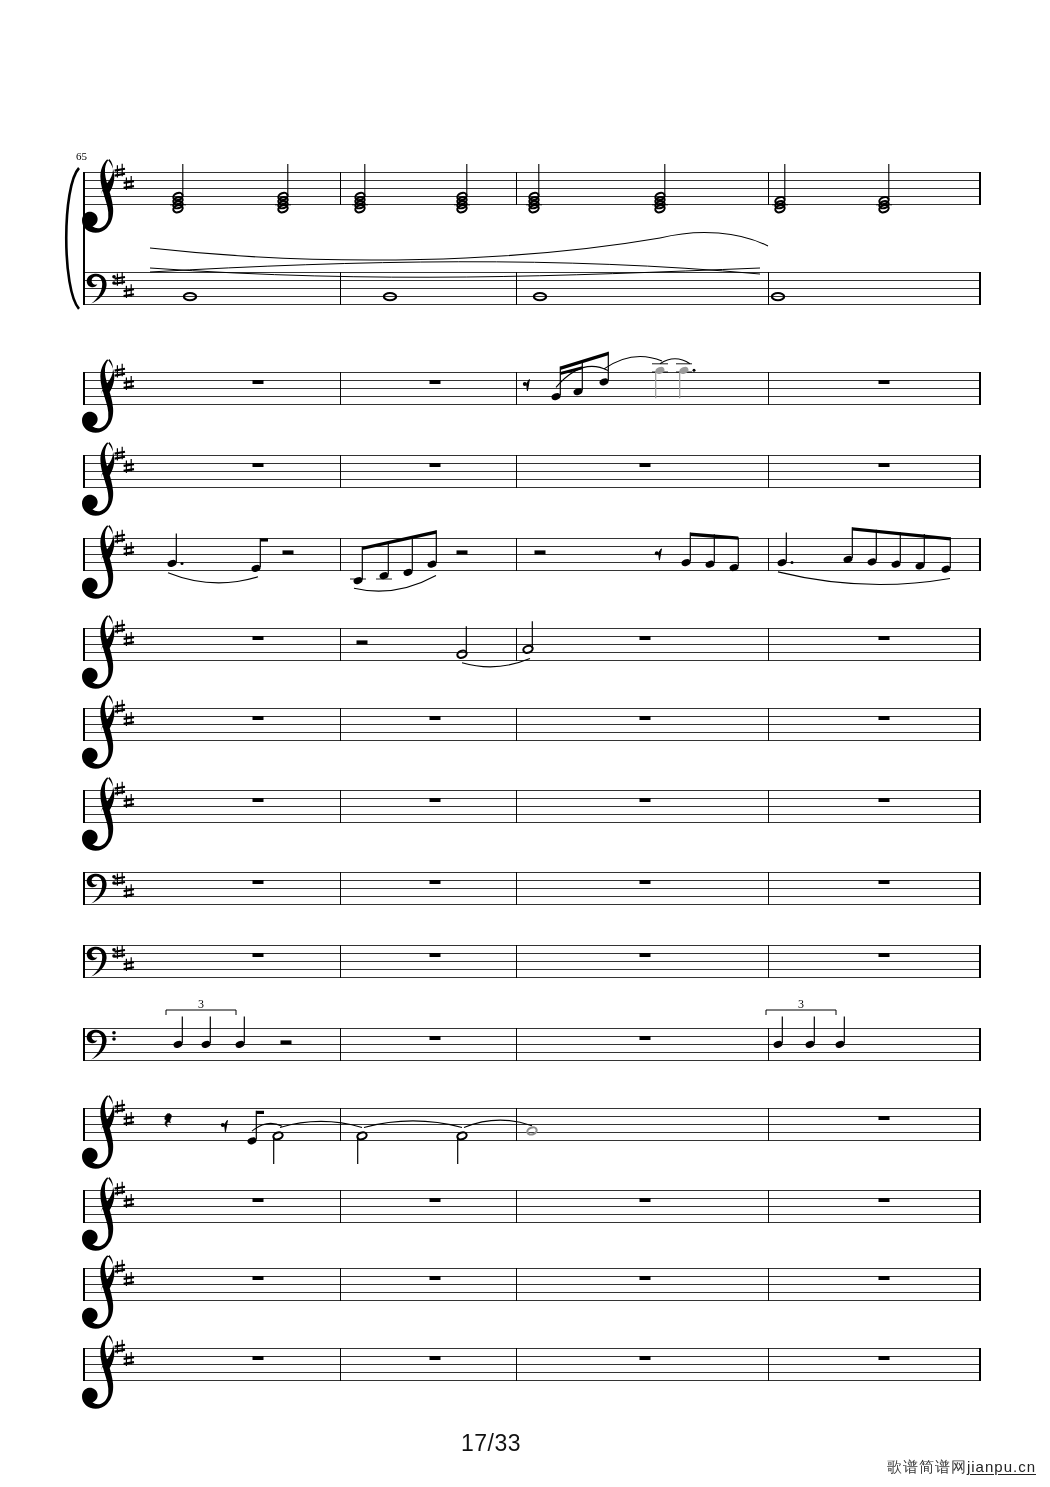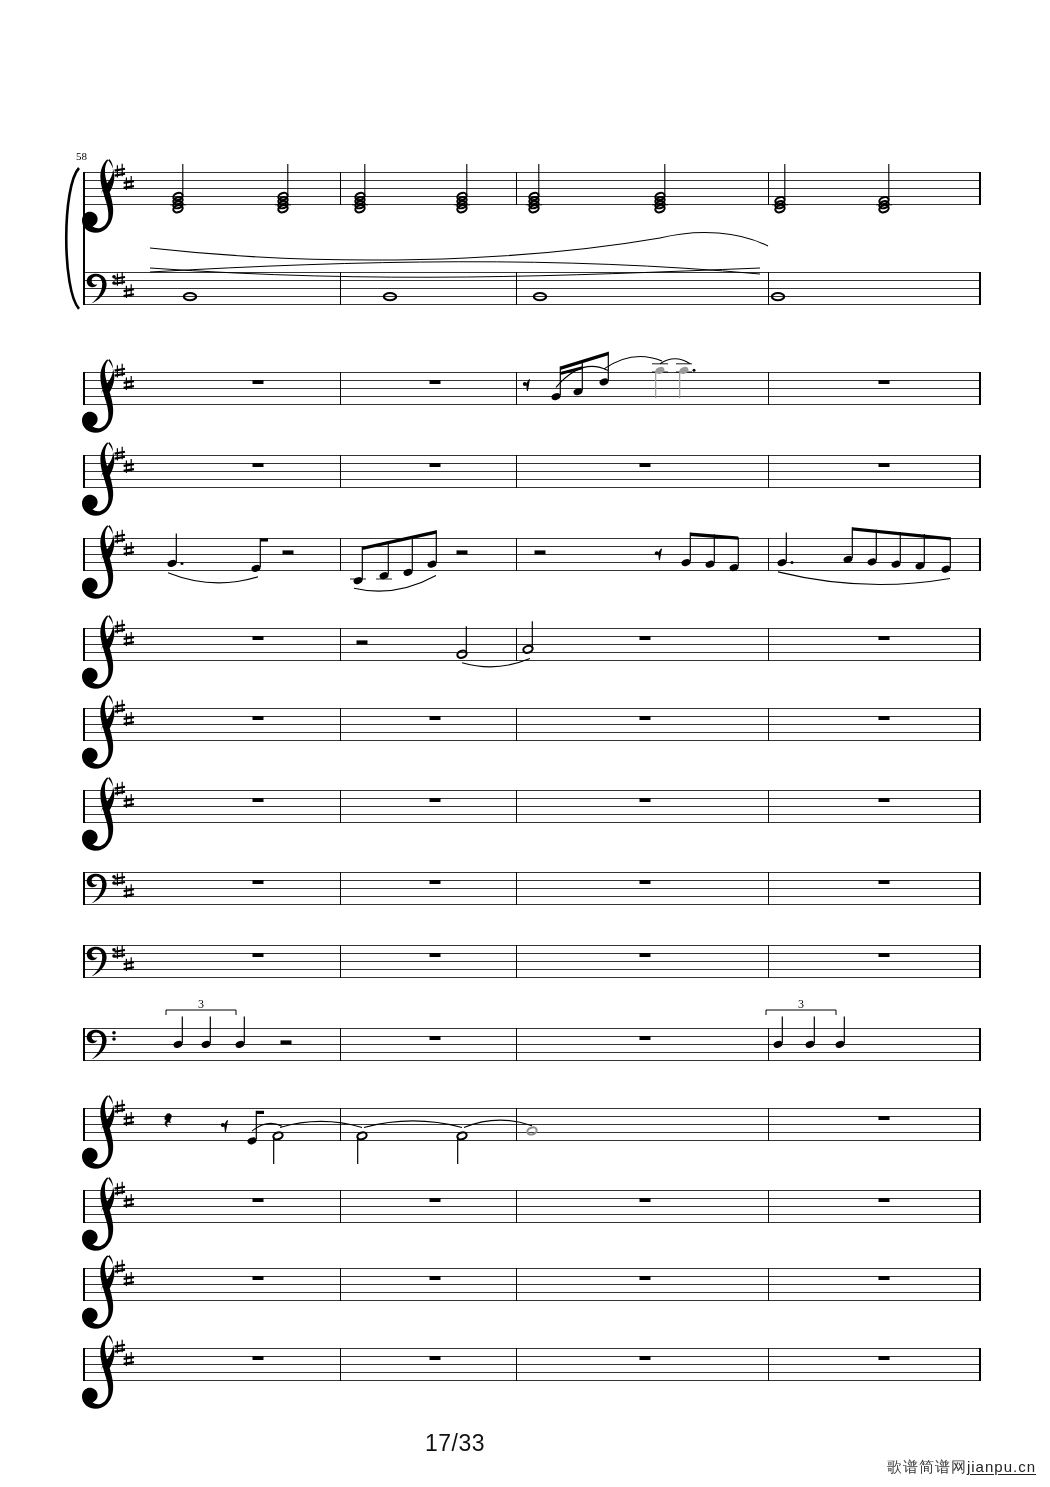--- a/index.html
+++ b/index.html
@@ -34,20 +34,21 @@
   .page-number {
     position: absolute;
     left: 0;
     width: 910px;
     text-align: center;
     top: 1430px;
     font-family: "Liberation Sans", sans-serif;
     font-size: 23px;
     color: #111;
     letter-spacing: 0.5px;
+    padding-left: 36px;
   }
   .watermark {
     position: absolute;
     right: 14px;
     bottom: 10px;
     font-family: "Liberation Sans", sans-serif;
     font-size: 15px;
     color: #444;
     letter-spacing: 1px;
     white-space: nowrap;
@@ -650,21 +651,21 @@
         <line x1="457.7" y1="1137.0800000000002" x2="457.7" y2="1163.88" stroke-width="1.2" stroke="#000"></line>
         <ellipse cx="532" cy="1130.96" rx="4.8" ry="3.4" fill="none" stroke="#8d8d8d" stroke-width="2.1" transform="rotate(-20 532 1130.96)"></ellipse>
         <path d="M 280 1127.42 Q 321 1115.42 362 1127.42" fill="none" stroke="#000" stroke-width="1.1"></path>
         <path d="M 364 1127.42 Q 413 1114.42 462 1127.42" fill="none" stroke="#000" stroke-width="1.1"></path>
         <path d="M 464 1127.42 Q 498 1113.6 532 1125.78" fill="none" stroke="#000" stroke-width="1.1"></path>
         <path d="M 252 1131.16 Q 267 1118.7 282 1126.24" fill="none" stroke="#000" stroke-width="1.1"></path>
         <rect x="878.5" y="1116" width="11" height="4" fill="#000"></rect>
       </g>
   </svg>
 
-  <div class="measure-number" style="left:76px; top:150px;">58</div>
+  <div class="measure-number" style="left:76px; top:150px;">65</div>
 
   <div class="page-number">17/33</div>
 
   <div class="watermark">
     <span class="wm-cn">歌谱简谱网</span><span class="wm-site">jianpu.cn</span>
   </div>
 
 </div>
 
 </body></html>

